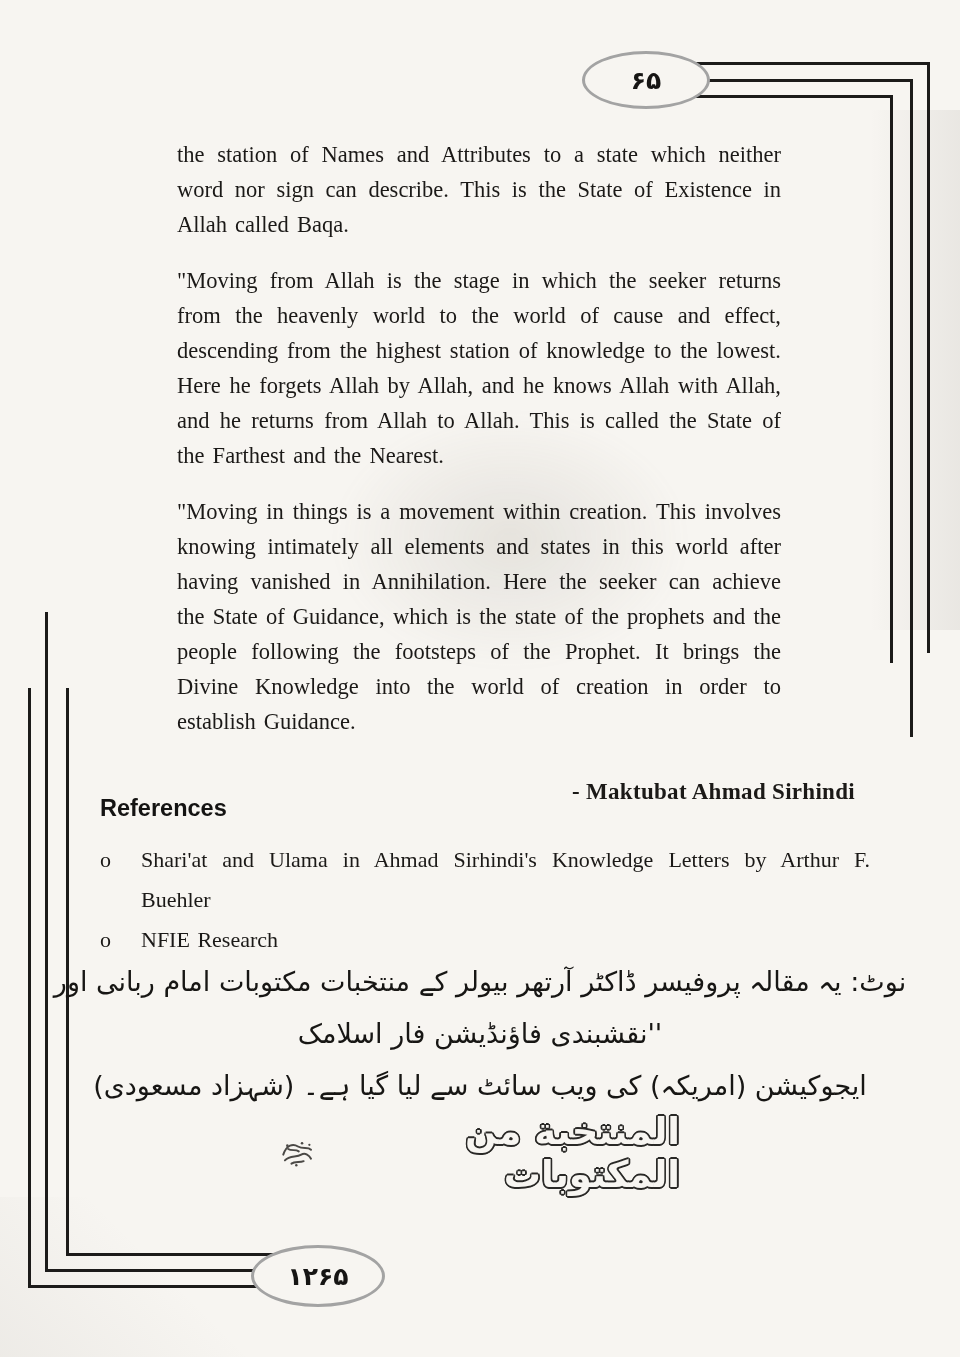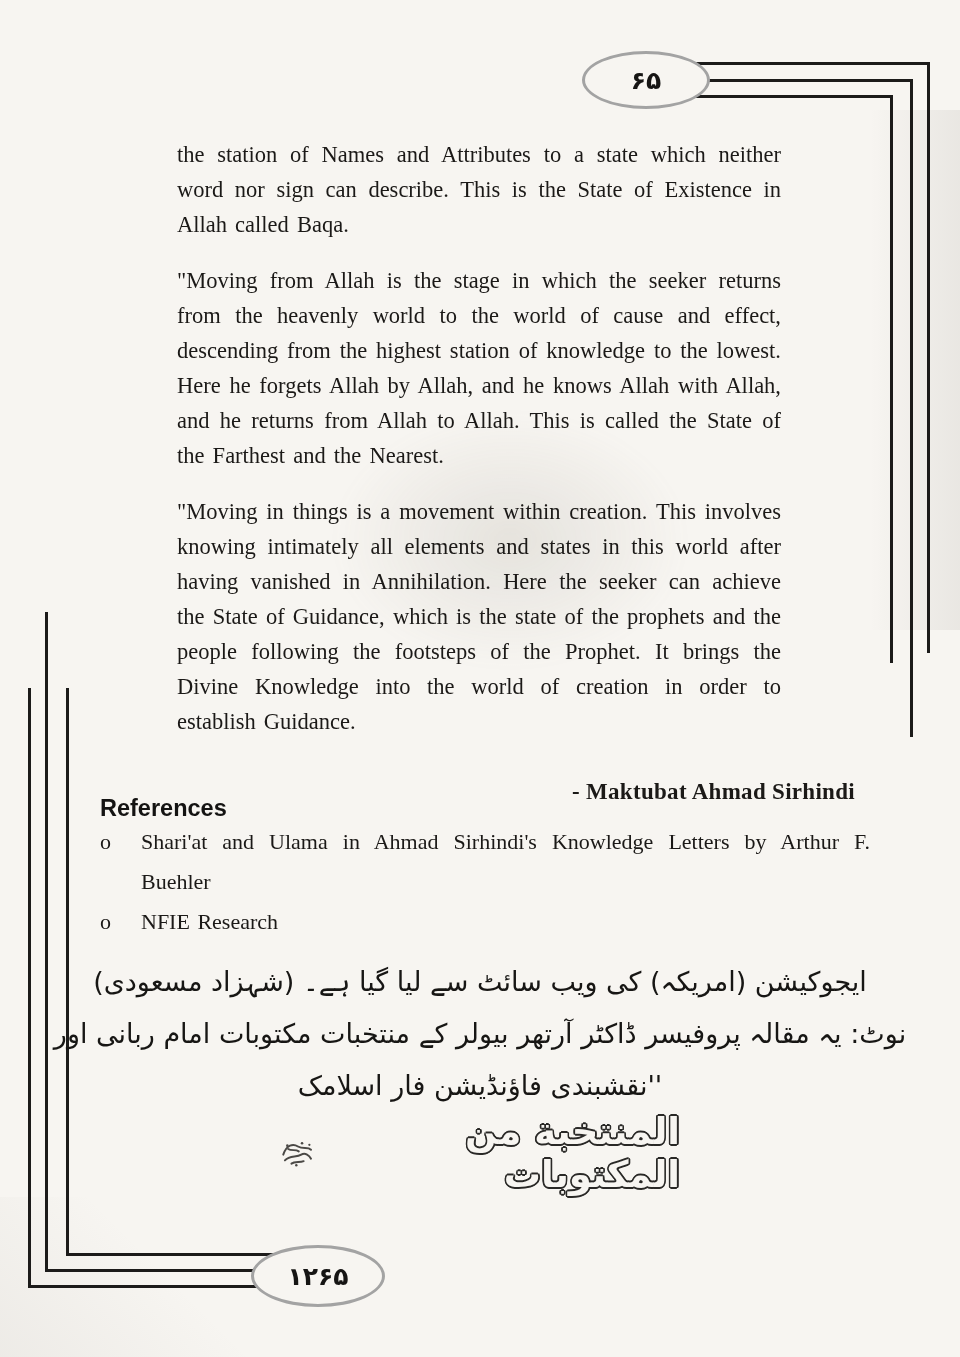--- a/index.html
+++ b/index.html
@@ -72,21 +72,21 @@
     letter-spacing: 0.3px;
     margin-top: 48px;
   }
 
   
   .references { position: absolute; left: 100px; top: 795px; width: 770px; }
   .ref-heading {
     font-family: "Liberation Sans", sans-serif;
     font-weight: bold;
     font-size: 23.5px;
-    margin-bottom: 0;
+    margin-bottom: 18px;
     color: #141312;
   }
   .ref-item {
     display: flex;
     font-size: 22px; line-height: 40px;
     word-spacing: 2px;
   }
   .ref-bullet { flex: 0 0 41px; }
   .ref-text { flex: 1; text-align: justify; }
 
@@ -165,22 +165,22 @@
       <span class="ref-bullet">o</span>
       <span class="ref-text">Shari'at and Ulama in Ahmad Sirhindi's Knowledge Letters by Arthur F. Buehler</span>
     </div>
     <div class="ref-item">
       <span class="ref-bullet">o</span>
       <span class="ref-text">NFIE Research</span>
     </div>
   </div>
 
   <div class="urdu-note" dir="rtl">
+    <div>نوٹ: یہ مقالہ پروفیسر ڈاکٹر آرتھر بیولر کے منتخبات مکتوبات امام ربانی اور ''نقشبندی فاؤنڈیشن فار اسلامک</div>
     <div>ایجوکیشن (امریکہ) کی ویب سائٹ سے لیا گیا ہے۔ (شہزاد مسعودی)</div>
-    <div>نوٹ: یہ مقالہ پروفیسر ڈاکٹر آرتھر بیولر کے منتخبات مکتوبات امام ربانی اور ''نقشبندی فاؤنڈیشن فار اسلامک</div>
   </div>
 
   <div class="calligraphy" dir="rtl">
     <span class="callig-text">المنتخبة من المكتوبات</span>
     <svg class="seal" viewBox="0 0 42 36">
       <g fill="none" stroke="#2e2c29" stroke-width="2.4" stroke-linecap="round">
         <path d="M4 20 C 8 8, 16 6, 22 10 C 28 14, 34 10, 38 14"></path>
         <path d="M6 27 C 12 20, 20 24, 26 20 C 31 17, 36 21, 38 25"></path>
         <path d="M10 13 C 14 16, 19 13, 23 16"></path>
         <path d="M14 31 C 18 28, 24 30, 29 28"></path>

